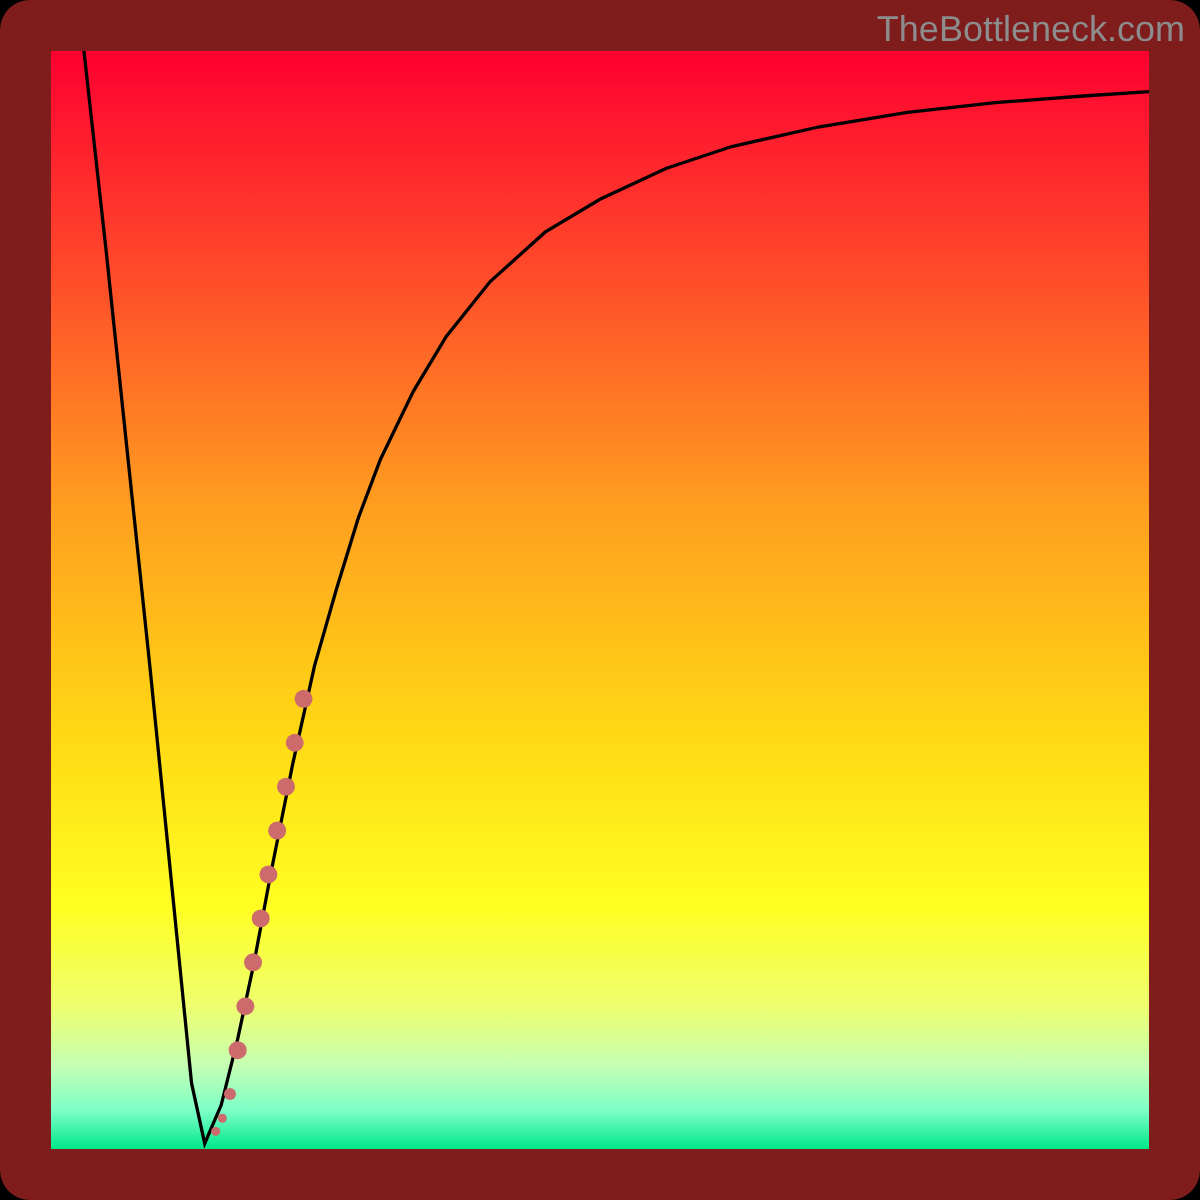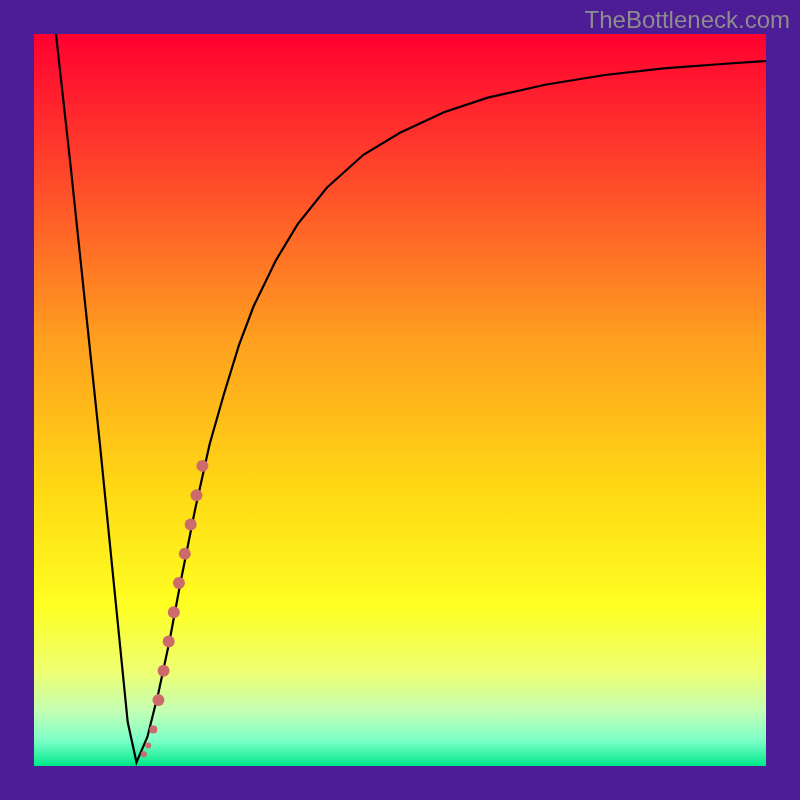--- a/index.html
+++ b/index.html
@@ -8,21 +8,22 @@
     width: 800px;
     height: 800px;
     overflow: hidden;
     background: #000;
     font-family: Arial, Helvetica, sans-serif;
   }
   .frame {
     position: relative;
     width: 800px;
     height: 800px;
-    background: #4c1d95;
+    background: #7f1d1d;
+    border-radius: 20px;
   }
   .plot {
     position: absolute;
     left: 34px;
     top: 34px;
     width: 732px;
     height: 732px;
     overflow: hidden;
   }
   .watermark {

